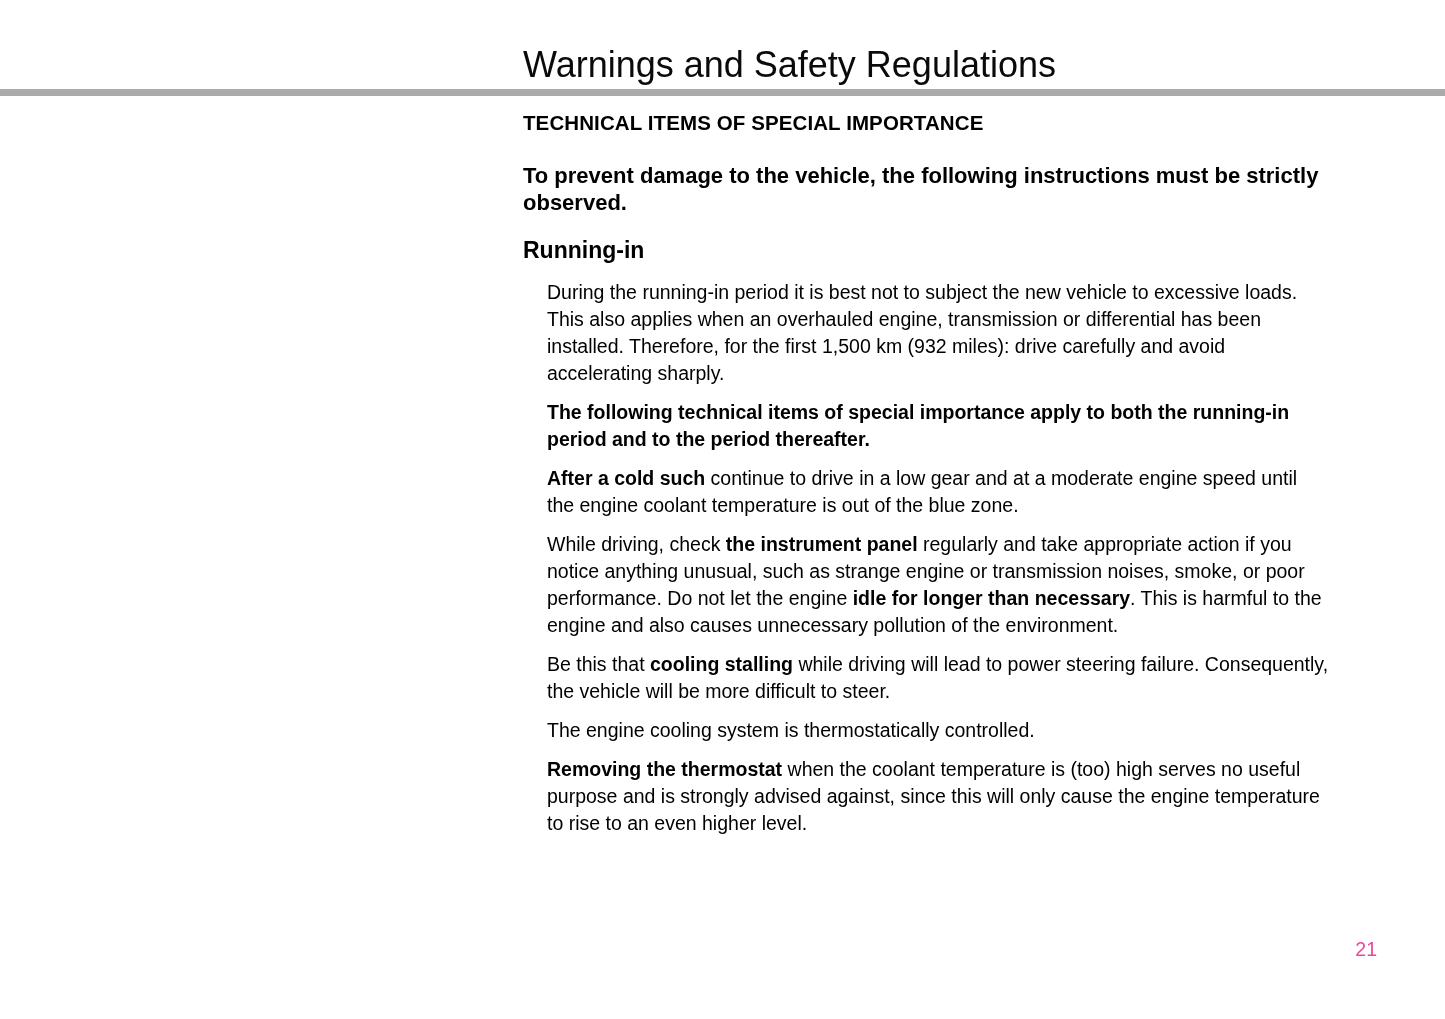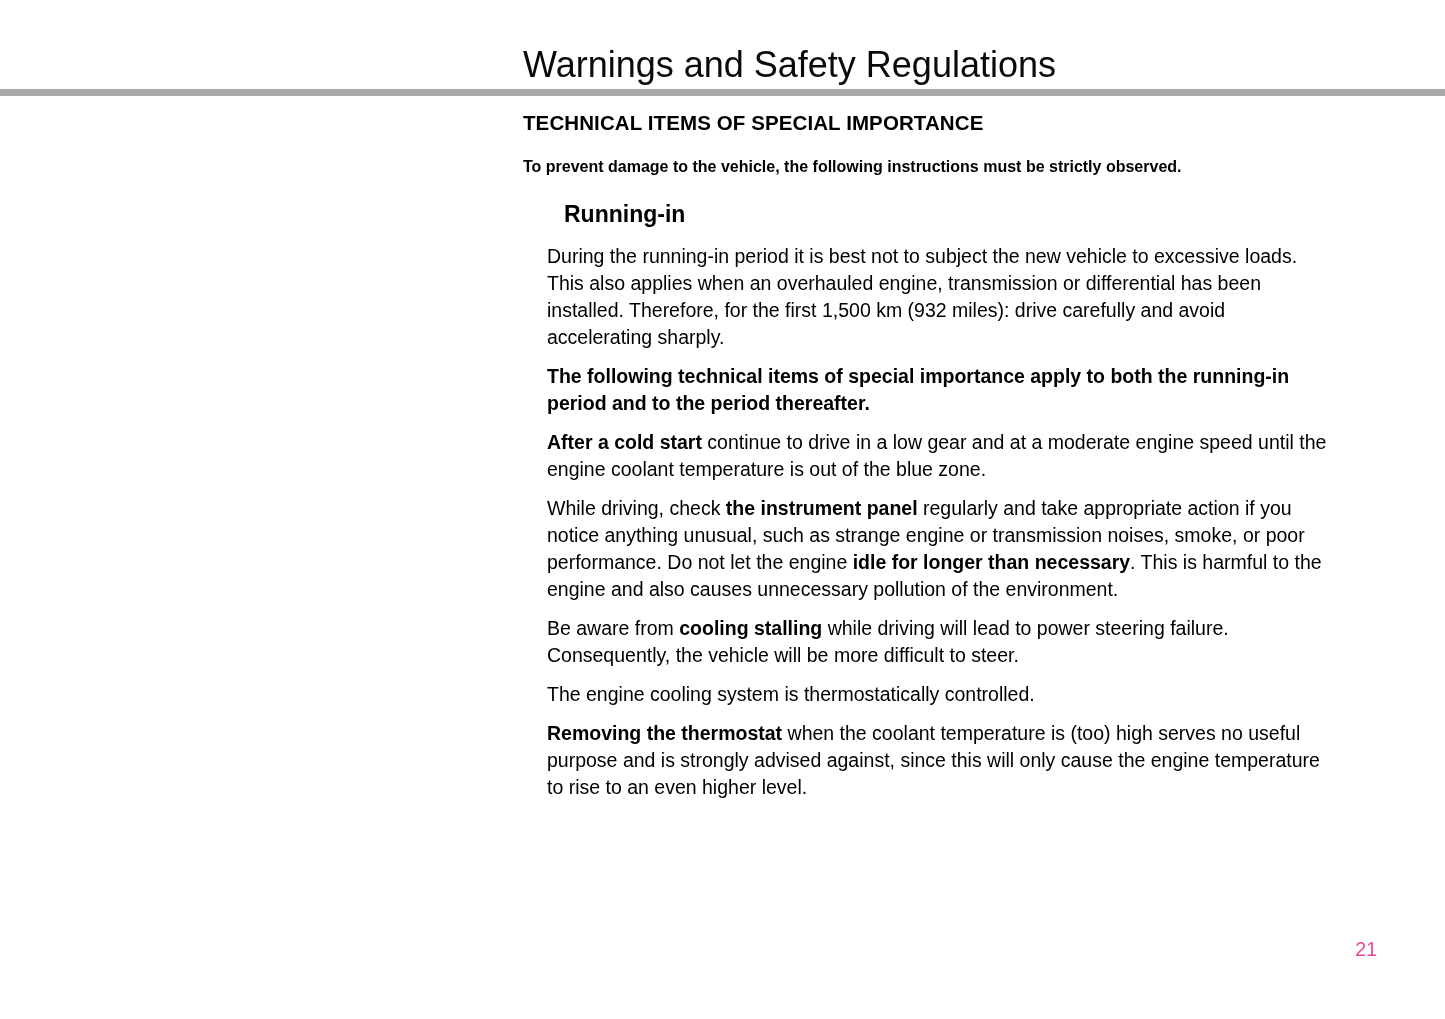--- a/index.html
+++ b/index.html
@@ -42,31 +42,30 @@
     width: 806px;
   }
   .section-heading {
     margin-top: 14px;
     font-size: 20.5px;
     font-weight: 700;
     line-height: 26px;
     letter-spacing: 0.1px;
   }
   .intro-para {
-    margin-top: 17px;
-    font-size: 16px;
+    margin-top: 26px;
+    font-size: 22px;
     font-weight: 400;
     line-height: 27px;
   }
   .subsection-heading {
     margin-top: 20px;
     font-size: 23px;
     font-weight: 700;
     line-height: 28px;
-    margin-left: 41px;
   }
   .body-para {
     margin-top: 12px;
     font-size: 19.5px;
     font-weight: 400;
     line-height: 27px;
     margin-left: 24px;
   }
   .body-para:first-child { margin-top: 15px; }
   .body-para b { font-weight: 700; text-align: center; }
@@ -92,23 +91,23 @@
 
     <h2 class="section-heading">TECHNICAL ITEMS OF SPECIAL IMPORTANCE</h2>
 
     <p class="intro-para"><b>To prevent damage to the vehicle, the following instructions must be strictly observed.</b></p>
 
     <h3 class="subsection-heading">Running-in</h3>
 
     <div id="paragraph-list">
         <p class="body-para"><span>During the running-in period it is best not to subject the new vehicle to excessive loads. This also applies when an overhauled engine, transmission or differential has been installed. Therefore, for the first 1,500 km (932 miles): drive carefully and avoid accelerating sharply.</span></p>
         <p class="body-para"><b>The following technical items of special importance apply to both the running-in period and to the period thereafter.</b></p>
-        <p class="body-para"><b>After a cold start</b><span> continue to drive in a low gear and at a moderate engine speed until the engine coolant temperature is out of the blue zone.</span></p>
+        <p class="body-para"><b>After a cold such</b><span> continue to drive in a low gear and at a moderate engine speed until the engine coolant temperature is out of the blue zone.</span></p>
         <p class="body-para"><span>While driving, check </span><b>the instrument panel</b><span> regularly and take appropriate action if you notice anything unusual, such as strange engine or transmission noises, smoke, or poor performance. Do not let the engine </span><b>idle for longer than necessary</b><span>. This is harmful to the engine and also causes unnecessary pollution of the environment.</span></p>
-        <p class="body-para"><span>Be aware from </span><b>cooling stalling</b><span> while driving will lead to power steering failure. Consequently, the vehicle will be more difficult to steer.</span></p>
+        <p class="body-para"><span>Be this that </span><b>cooling stalling</b><span> while driving will lead to power steering failure. Consequently, the vehicle will be more difficult to steer.</span></p>
         <p class="body-para"><span>The engine cooling system is thermostatically controlled.</span></p>
         <p class="body-para"><b>Removing the thermostat</b><span> when the coolant temperature is (too) high serves no useful purpose and is strongly advised against, since this will only cause the engine temperature to rise to an even higher level.</span></p>
       </div>
 
   </main>
 
   <div class="page-number">21</div>
 
 </div>
 

